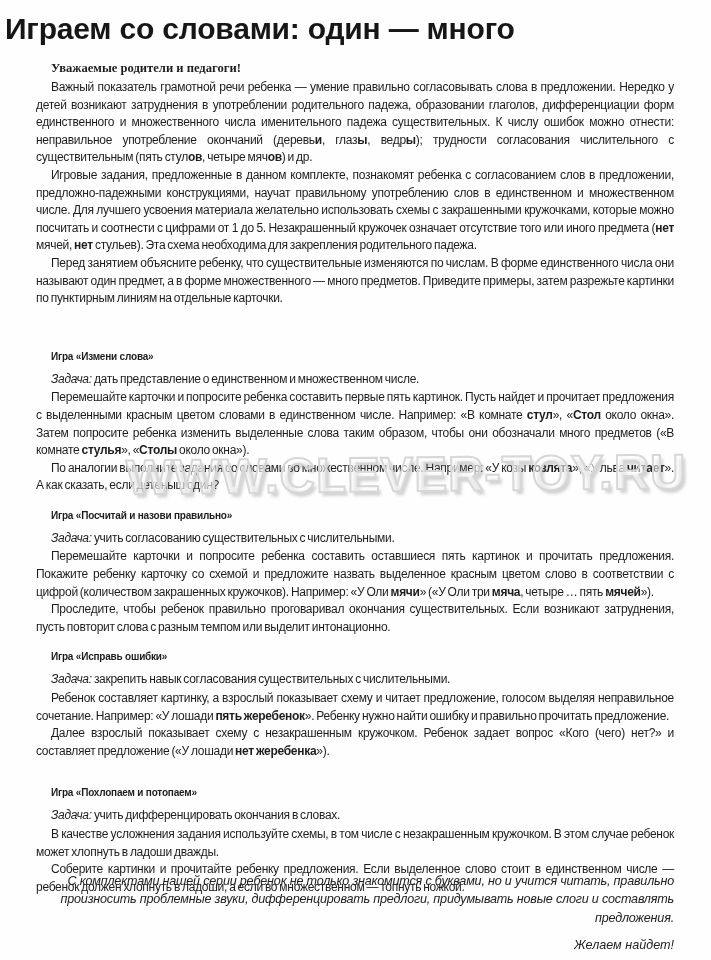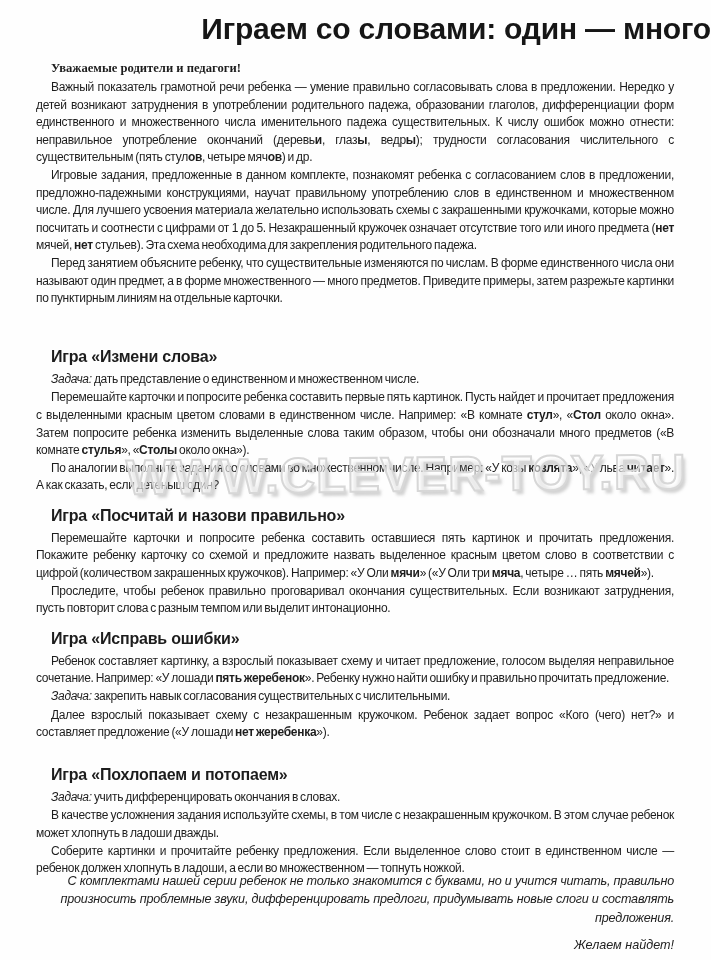--- a/index.html
+++ b/index.html
@@ -7,21 +7,21 @@
     position: relative;
     width: 711px;
     height: 960px;
     background: #fefefe;
     font-family: "Liberation Sans", sans-serif;
     color: #1d1d1d;
     overflow: hidden;
   }
   .page-title {
     margin: 11px 0 0 5px;
-    text-align: right;
+    text-align: left;
     font-size: 30px;
     line-height: 35px;
     font-weight: bold;
     letter-spacing: -0.2px;
     color: #161616;
   }
   .content {
     padding: 0 37px 0 36px;
   }
   .para {
@@ -36,21 +36,21 @@
   .intro-head {
     margin: 13px 0 2px 0;
     font-size: 12.6px;
     line-height: 18px;
     font-weight: bold;
     text-indent: 15px;
     font-family: Liberation Serif, serif;
   }
   .game-heading {
     margin: 12px 0 5px 0;
-    font-size: 16px;
+    font-size: 10px;
     line-height: 18px;
     font-weight: bold;
     text-indent: 15px;
     letter-spacing: -0.2px;
   }
   .gap-large { margin-top: 40px; }
   .gap-medium { margin-top: 24px; }
   .task { margin-bottom: 1px; }
   .b { font-weight: bold; }
   .i { font-style: italic; }
@@ -109,28 +109,29 @@
 
     <section class="game gap-large">
       <h2 class="game-heading">Игра «Измени слова»</h2>
       <p class="para task"><span class="i">Задача:</span> <span>дать представление о единственном и множественном числе.</span></p>
       <p class="para"><span>Перемешайте карточки и попросите ребенка составить первые пять картинок. Пусть найдет и прочитает предложения с выделенными красным цветом словами в единственном числе. Например: «В комнате </span><span class="b">стул</span><span>», «</span><span class="b">Стол</span><span> около окна». Затем попросите ребенка изменить выделенные слова таким образом, чтобы они обозначали много предметов («В комнате </span><span class="b">стулья</span><span>», «</span><span class="b">Столы</span><span> около окна»).</span></p>
       <p class="para"><span>По аналогии выполните задания со словами во множественном числе. Например: «У козы </span><span class="b">козлята</span><span>», «У льва </span><span class="b">читает</span><span>». А как сказать, если детеныш один?</span></p>
     </section>
 
     <section class="game">
       <h2 class="game-heading">Игра «Посчитай и назови правильно»</h2>
+      <p class="para task"><span class="i">Задача:</span> <span>учить согласованию существительных с числительными.</span></p>
       <p class="para"><span>Перемешайте карточки и попросите ребенка составить оставшиеся пять картинок и прочитать предложения. Покажите ребенку карточку со схемой и предложите назвать выделенное красным цветом слово в соответствии с цифрой (количеством закрашенных кружочков). Например: «У Оли </span><span class="b">мячи</span><span>» («У Оли три </span><span class="b">мяча</span><span>, четыре … пять </span><span class="b">мячей</span><span>»).</span></p>
       <p class="para"><span>Проследите, чтобы ребенок правильно проговаривал окончания существительных. Если возникают затруднения, пусть повторит слова с разным темпом или выделит интонационно.</span></p>
     </section>
 
     <section class="game">
       <h2 class="game-heading">Игра «Исправь ошибки»</h2>
+      <p class="para task"><span class="i">Задача:</span> <span>закрепить навык согласования существительных с числительными.</span></p>
       <p class="para"><span>Ребенок составляет картинку, а взрослый показывает схему и читает предложение, голосом выделяя неправильное сочетание. Например: «У лошади </span><span class="b">пять жеребенок</span><span>». Ребенку нужно найти ошибку и правильно прочитать предложение.</span></p>
-      <p class="para task"><span class="i">Задача:</span> <span>закрепить навык согласования существительных с числительными.</span></p>
       <p class="para"><span>Далее взрослый показывает схему с незакрашенным кружочком. Ребенок задает вопрос «Кого (чего) нет?» и составляет предложение («У лошади </span><span class="b">нет жеребенка</span><span>»).</span></p>
     </section>
 
     <section class="game gap-medium">
       <h2 class="game-heading">Игра «Похлопаем и потопаем»</h2>
       <p class="para task"><span class="i">Задача:</span> <span>учить дифференцировать окончания в словах.</span></p>
       <p class="para"><span>В качестве усложнения задания используйте схемы, в том числе с незакрашенным кружочком. В этом случае ребенок может хлопнуть в ладоши дважды.</span></p>
       <p class="para"><span>Соберите картинки и прочитайте ребенку предложения. Если выделенное слово стоит в единственном числе — ребенок должен хлопнуть в ладоши, а если во множественном — топнуть ножкой.</span></p>
     </section>
 

